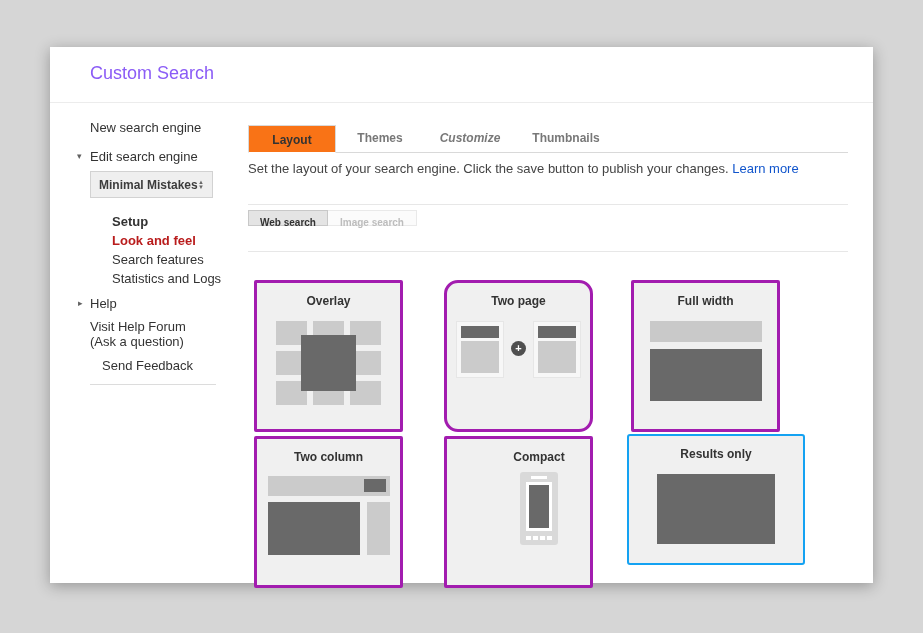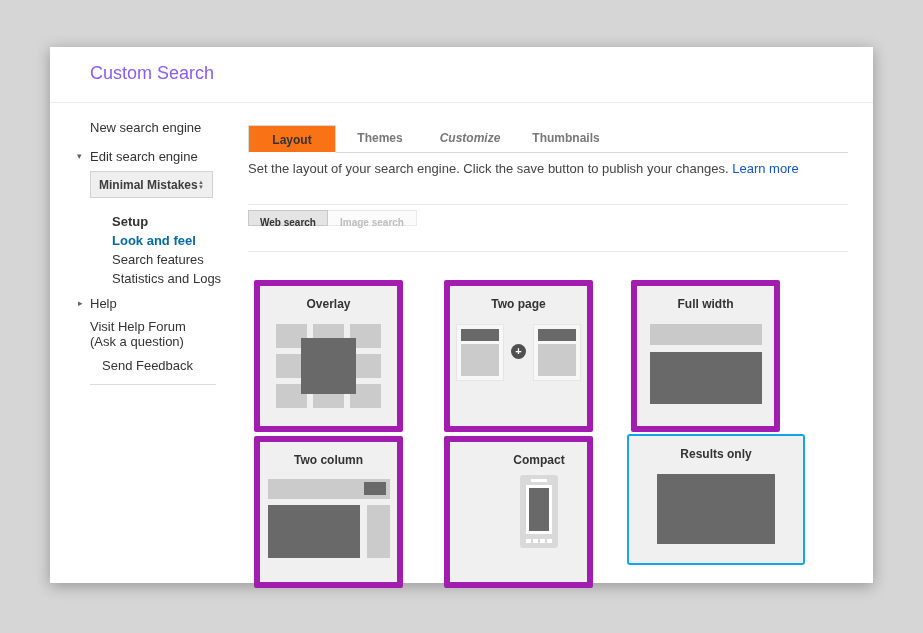--- a/index.html
+++ b/index.html
@@ -24,39 +24,39 @@
   .tri { position:absolute; font-size:9px; color:#616161; }
   .engine-select {
     position:absolute; left:40px; top:124px; width:123px; height:27px;
     background:#efefef; border:1px solid #d2d2d2;
     display:flex; align-items:center; padding:0 8px; cursor:pointer;
   }
   .engine-value { flex:1; font-size:12px; font-weight:bold; color:#3c3c3c; }
   .spinner { display:flex; flex-direction:column; align-items:center; color:#666; }
   .spinner span { font-size:6px; line-height:5px; }
   .side-divider { position:absolute; left:40px; top:337px; width:126px; border-top:1px solid #dcdcdc; }
-  .red-bold { color:#0369a1; font-weight:bold; }
+  .red-bold { color:#b91c1c; font-weight:bold; }
 
   
   .main { position:absolute; left:198px; top:0; width:600px; height:536px; }
   .tabbar { position:absolute; left:0; top:77px; width:600px; height:29px; display:flex; align-items:flex-end; border-bottom:1px solid #d9d9d9; }
   .tab { height:28px; line-height:28px; text-align:center; font-size:12px; font-weight:bold; color:#787878; cursor:pointer; }
   .tab.active { background:#f97316; border:1px solid #d9d9d9; border-bottom:1px solid #fff; margin-bottom:-1px; color:#333; }
   .desc { position:absolute; left:0; top:114px; font-size:13px; color:#444; }
   .desc a { color:#1155cc; text-decoration:none; cursor:pointer; }
   .rule { position:absolute; left:0; width:600px; border-top:1px solid #e7e7e7; }
   .seg-row { position:absolute; left:0; top:163px; display:flex; }
   .segbtn { height:16px; line-height:24px; font-size:10px; font-weight:bold; text-align:center; cursor:pointer; }
   .seg-active { width:80px; background:#e4e4e4; border:1px solid #c8c8c8; color:#333; }
   .seg-inactive { width:89px; background:#fbfbfb; border:1px solid #e9e9e9; border-left:none; color:#bdbdbd; }
 
   
   .card {
     position:absolute; width:149px; height:152px;
-    background:#f0f0f0; border:6px solid #a21caf; border-radius:2px; cursor:pointer;
+    background:#f0f0f0; border:3px solid #a21caf; border-radius:2px; cursor:pointer;
   }
   .card.selected { border:2px solid #14a2f2; border-radius:3px; }
   .card-title { margin-top:11px; text-align:center; font-size:12px; font-weight:bold; color:#333; }
 
   .thumb-overlay { position:relative; width:105px; height:84px; margin:13px auto 0; }
   .ov-grid { display:grid; grid-template-columns:repeat(3,31px); grid-template-rows:repeat(3,24px); gap:6px; }
   .ov-cell { background:#cbcbcb; }
   .ov-center { position:absolute; left:25px; top:14px; width:55px; height:56px; background:#696969; }
 
   .thumb-twopage { display:flex; justify-content:center; align-items:flex-start; margin-top:13px; }
@@ -155,21 +155,21 @@
             <div class="ov-cell"></div>
             <div class="ov-cell"></div>
           <div class="ov-cell"></div>
             <div class="ov-cell"></div>
             <div class="ov-cell"></div>
         </div>
         <div class="ov-center"></div>
       </div>
     </div>
 
-    <div class="card" style="left:196px; top:233px;">
+    <div class="card" style="left:196px; top:233px;border-radius:14px;">
       <div class="card-title">Two page</div>
       <div class="thumb-twopage">
         <div class="mini-page">
           <div class="mp-hdr"></div>
           <div class="mp-body"></div>
         </div>
         <div class="plus-circle">+</div>
         <div class="mini-page">
           <div class="mp-hdr"></div>
           <div class="mp-body"></div>

